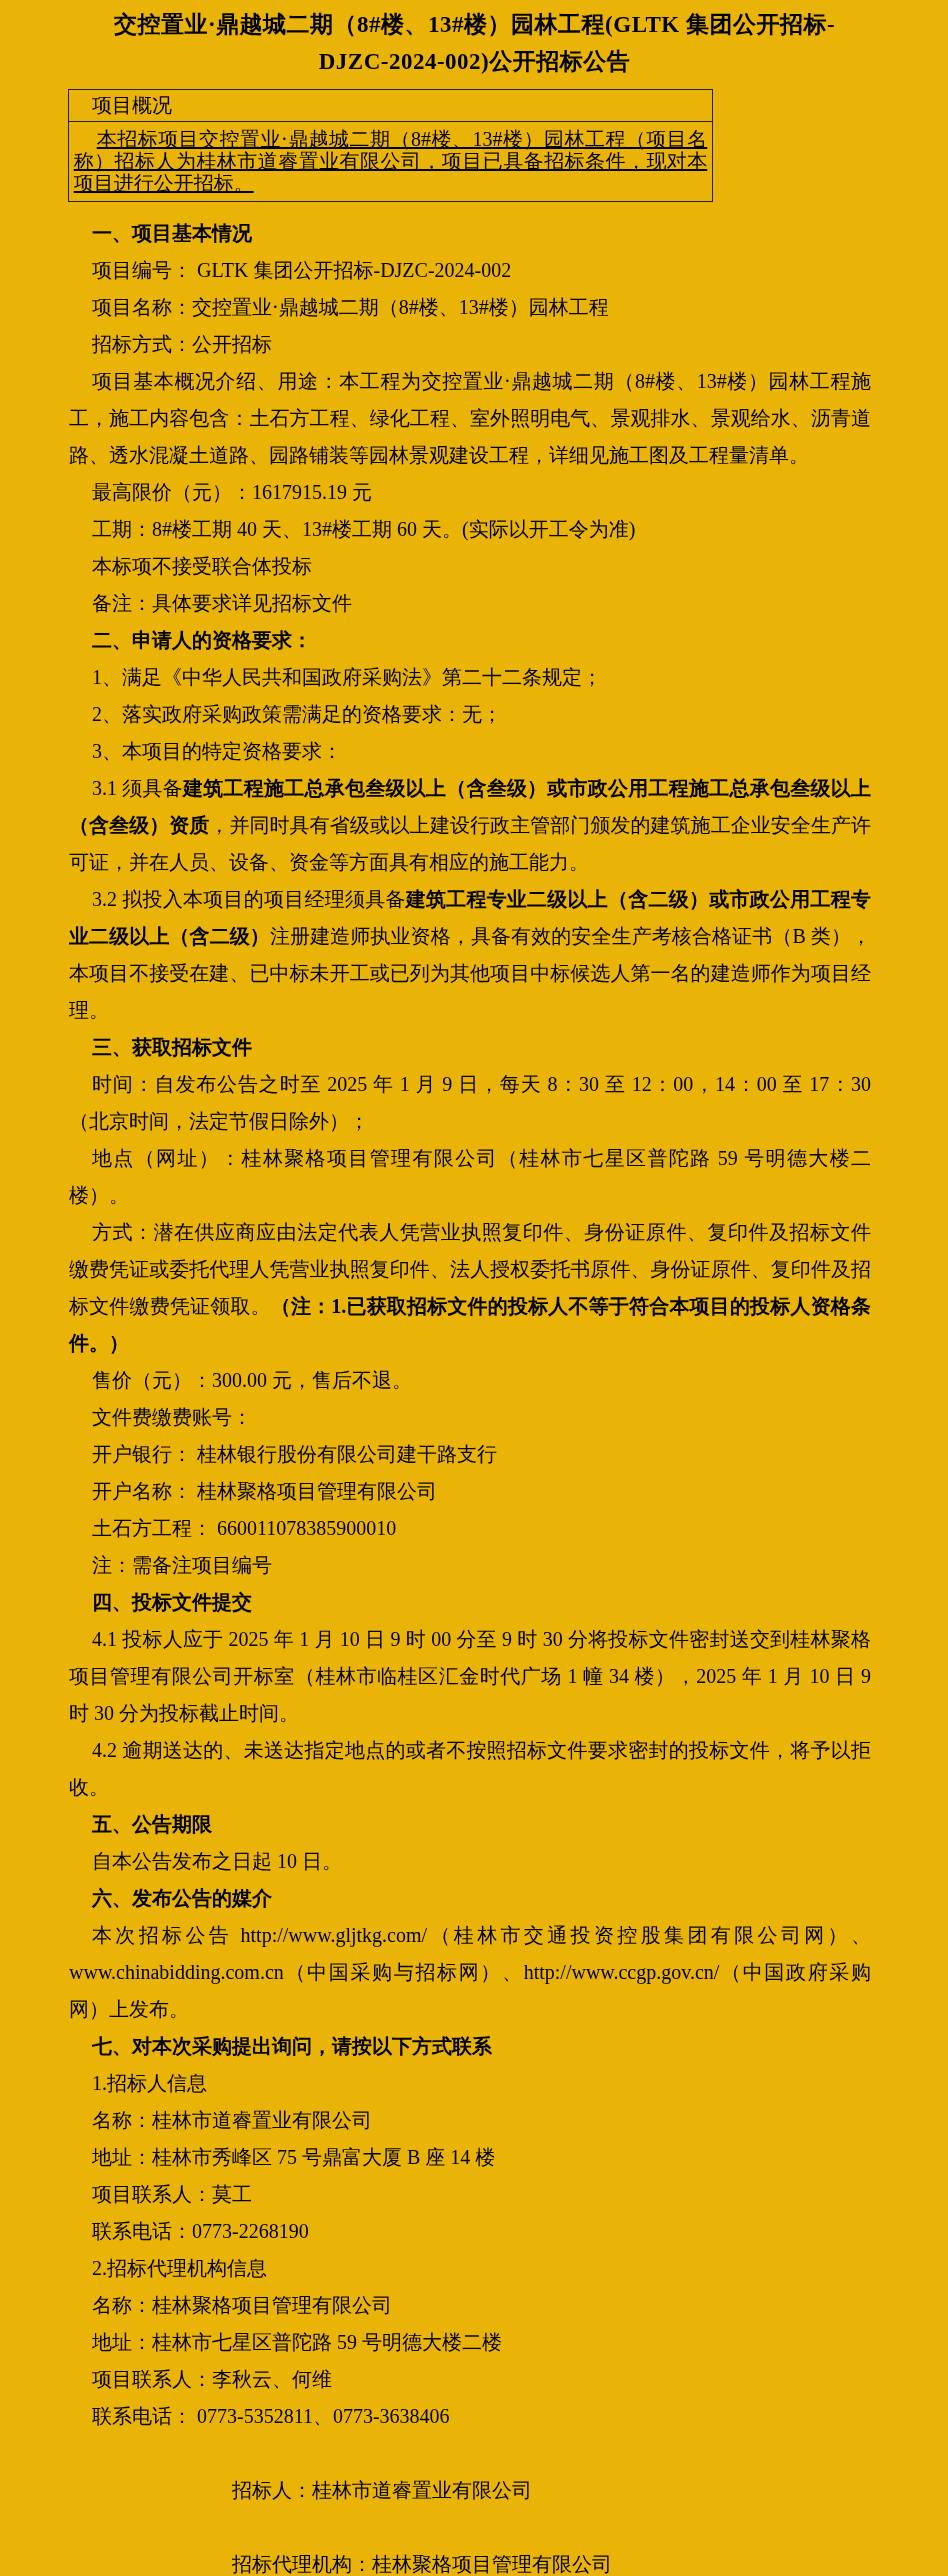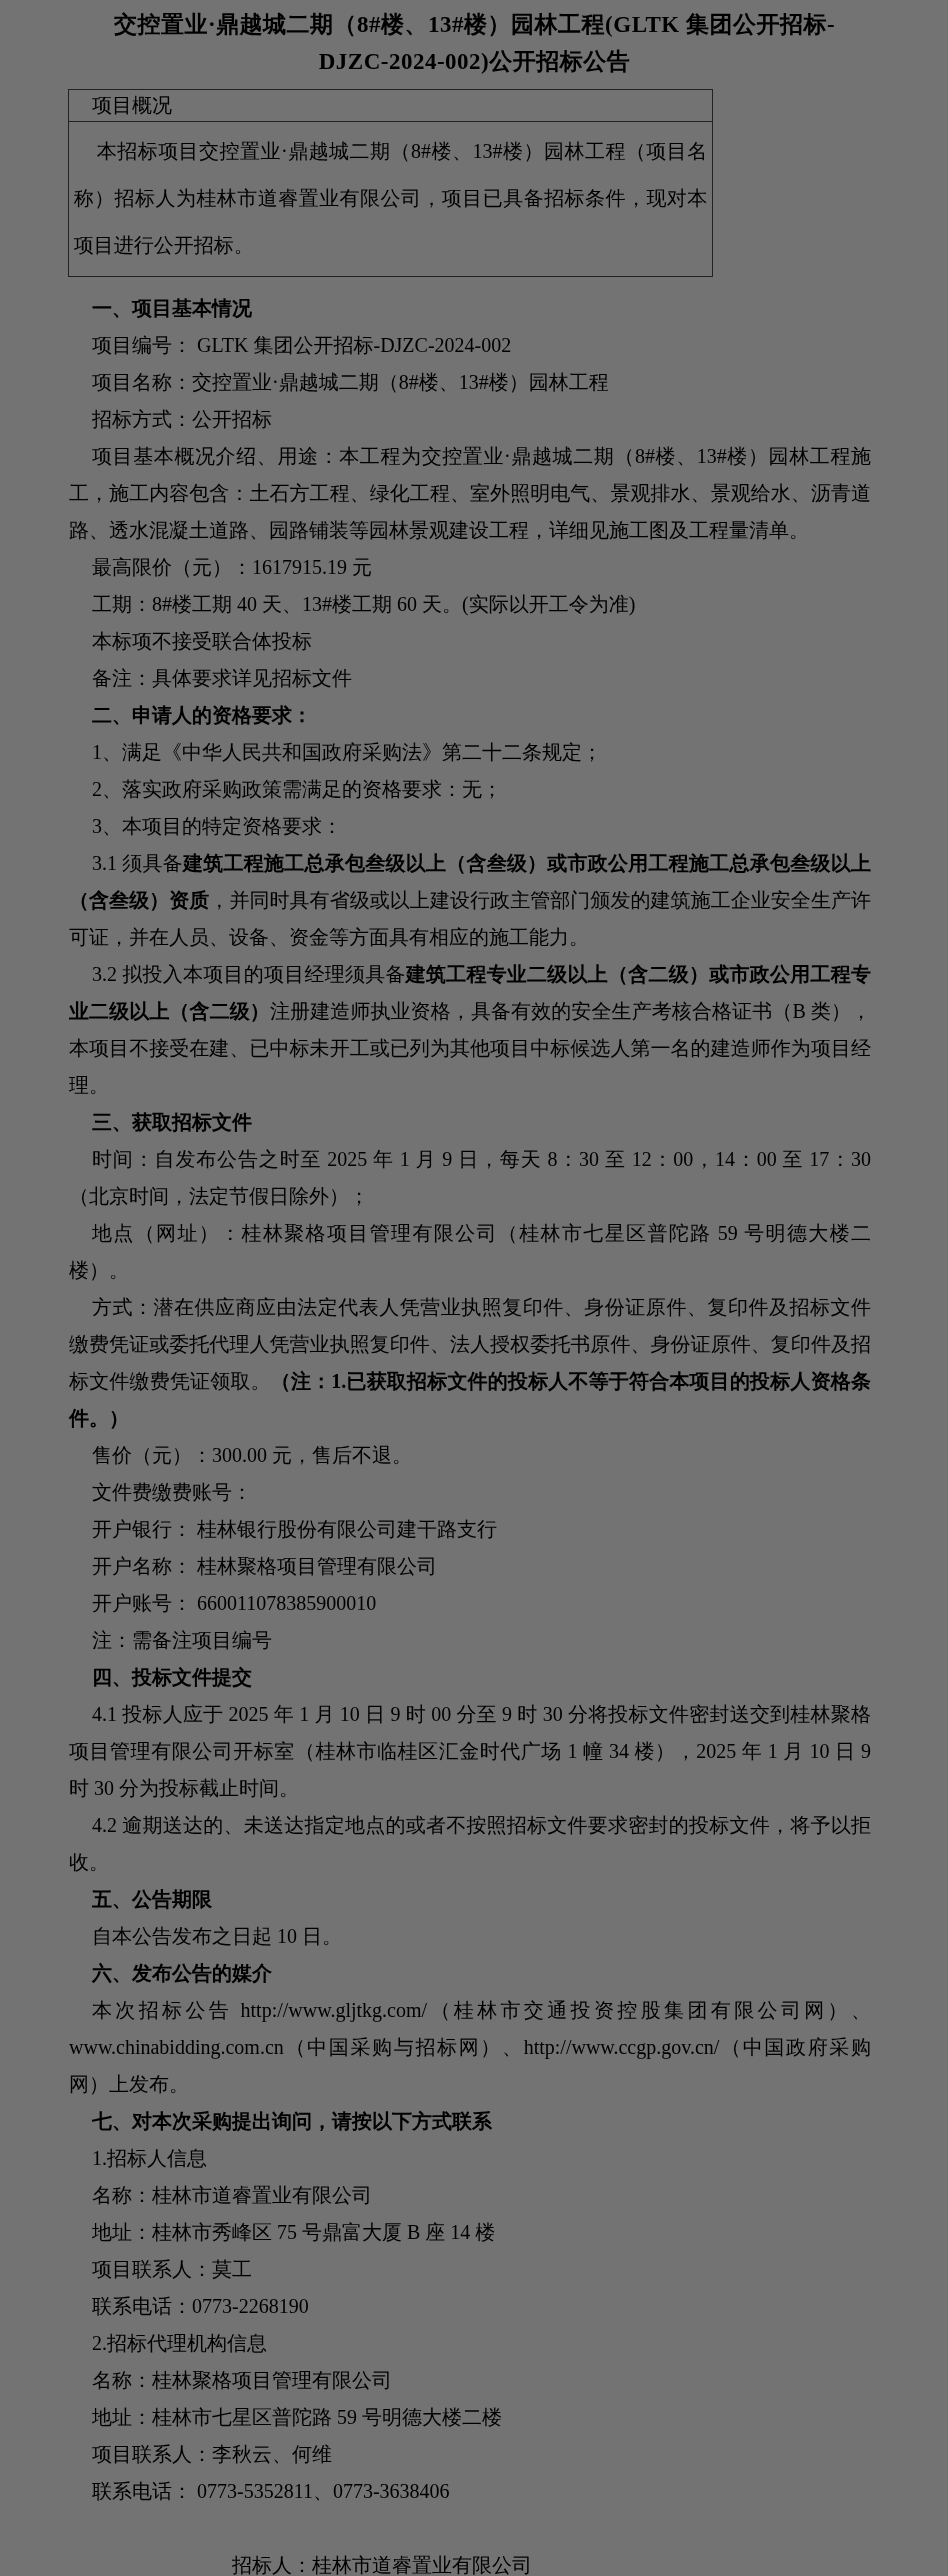--- a/index.html
+++ b/index.html
@@ -1,21 +1,21 @@
 <!DOCTYPE html>
 <html style="font-size:15px"><head>
 <meta charset="utf-8">
 <style>
   html, body { margin: 0; padding: 0; background: #ffffff; }
   .page {
     position: relative;
     width: 949px;
     height: 2576px;
     margin: 0 auto;
-    background: #737373;
+    background: #eab308;
     color: #000000;
     font-family: "Liberation Serif", "DejaVu Serif", serif;
     overflow: hidden;
     box-sizing: border-box;
   }
   .title {
     margin: 5.7px 85px 0 85px;
     font-size: 23px;
     font-weight: bold;
     text-align: center;
@@ -33,23 +33,24 @@
     font-size: 20px;
     vertical-align: middle;
   }
   td.ov-header {
     height: 29px;
     padding: 0.9px 3.8px 0.9px 23px;
     border-bottom-width: 1.9px;
   }
   td.ov-body {
     padding: 5.7px 4.7px 7.6px 4.7px;
-    line-height: 47px;
+    line-height: 22px;
     text-indent: 23px;
     text-align: justify;
+    text-decoration: underline;
   }
   .body-content {
     margin: 12.3px 78px 0 69px;
     font-size: 20px;
   }
   .body-content p {
     margin: 0;
     line-height: 37px;
     text-align: justify;
     text-justify: inter-ideograph;
@@ -94,21 +95,21 @@
       <p class="p"><span>3.1 须具备</span><b>建筑工程施工总承包叁级以上（含叁级）或市政公用工程施工总承包叁级以上（含叁级）资质</b><span>，并同时具有省级或以上建设行政主管部门颁发的建筑施工企业安全生产许可证，并在人员、设备、资金等方面具有相应的施工能力。</span></p>
       <p class="p"><span>3.2 拟投入本项目的项目经理须具备</span><b>建筑工程专业二级以上（含二级）或市政公用工程专业二级以上（含二级）</b><span>注册建造师执业资格，具备有效的安全生产考核合格证书（B 类），本项目不接受在建、已中标未开工或已列为其他项目中标候选人第一名的建造师作为项目经理。</span></p>
       <p class="h"><span>三、获取招标文件</span></p>
       <p class="p"><span>时间：自发布公告之时至 2025 年 1 月 9 日，每天 8：30 至 12：00，14：00 至 17：30（北京时间，法定节假日除外）；</span></p>
       <p class="p"><span>地点（网址）：桂林聚格项目管理有限公司（桂林市七星区普陀路 59 号明德大楼二楼）。</span></p>
       <p class="p"><span>方式：潜在供应商应由法定代表人凭营业执照复印件、身份证原件、复印件及招标文件缴费凭证或委托代理人凭营业执照复印件、法人授权委托书原件、身份证原件、复印件及招标文件缴费凭证领取。</span><b>（注：1.已获取招标文件的投标人不等于符合本项目的投标人资格条件。）</b></p>
       <p class="p"><span>售价（元）：300.00 元，售后不退。</span></p>
       <p class="p"><span>文件费缴费账号：</span></p>
       <p class="p"><span>开户银行： 桂林银行股份有限公司建干路支行</span></p>
       <p class="p"><span>开户名称： 桂林聚格项目管理有限公司</span></p>
-      <p class="p"><span>开户账号： 660011078385900010</span></p>
+      <p class="p"><span>土石方工程： 660011078385900010</span></p>
       <p class="p"><span>注：需备注项目编号</span></p>
       <p class="h"><span>四、投标文件提交</span></p>
       <p class="p"><span>4.1 投标人应于 2025 年 1 月 10 日 9 时 00 分至 9 时 30 分将投标文件密封送交到桂林聚格项目管理有限公司开标室（桂林市临桂区汇金时代广场 1 幢 34 楼），2025 年 1 月 10 日 9 时 30 分为投标截止时间。</span></p>
       <p class="p"><span>4.2 逾期送达的、未送达指定地点的或者不按照招标文件要求密封的投标文件，将予以拒收。</span></p>
       <p class="h"><span>五、公告期限</span></p>
       <p class="p"><span>自本公告发布之日起 10 日。</span></p>
       <p class="h"><span>六、发布公告的媒介</span></p>
       <p class="p"><span>本次招标公告 http://www.gljtkg.com/（桂林市交通投资控股集团有限公司网）、www.chinabidding.com.cn（中国采购与招标网）、http://www.ccgp.gov.cn/（中国政府采购网）上发布。</span></p>
       <p class="h"><span>七、对本次采购提出询问，请按以下方式联系</span></p>
       <p class="p"><span>1.招标人信息</span></p>

